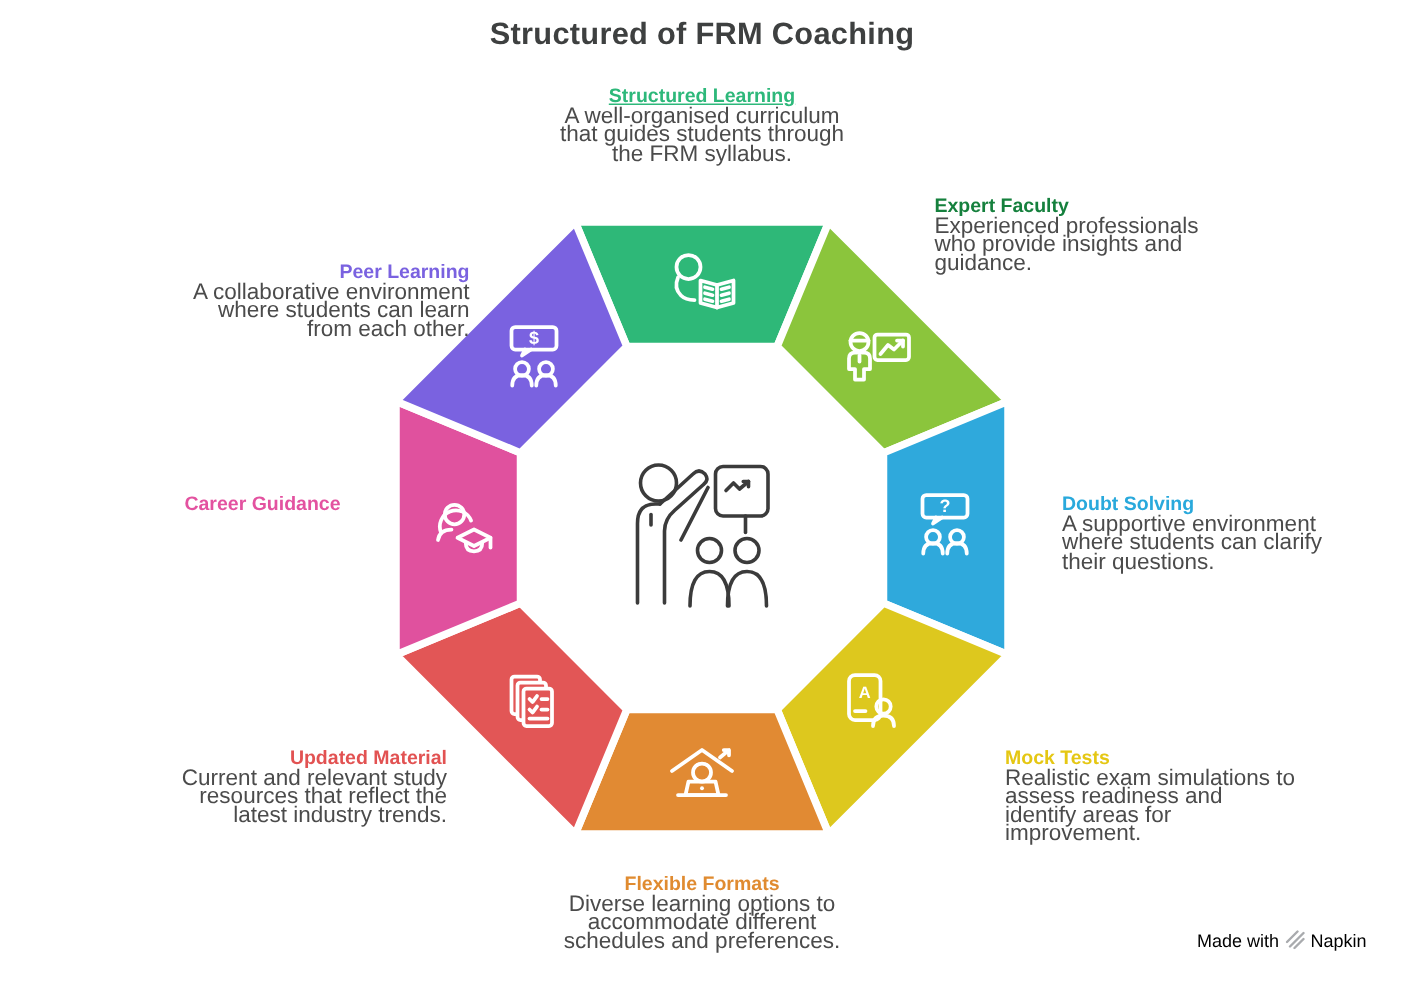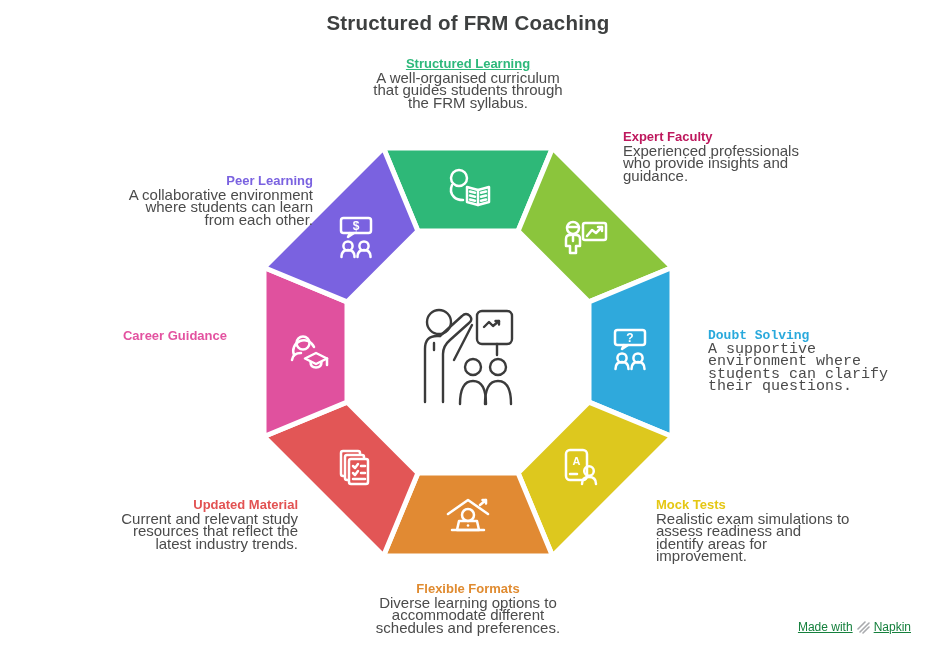--- a/index.html
+++ b/index.html
@@ -18,29 +18,29 @@
                 font-family:"Liberation Sans", sans-serif; }
   .center-icon { stroke:#3b3b3b; stroke-width:2.4; fill:none; stroke-linecap:round; stroke-linejoin:round; }
   .callout { position:absolute; }
   .callout-title { font-size:13px; font-weight:bold; line-height:14px; }
   .callout-desc  { font-size:15px; color:#4b4b4b; line-height:12.4px; margin-top:1px; }
   .align-c { text-align:center; }
   .align-l { text-align:left; }
   .align-r { text-align:right; }
   .c0 { left:372px; top:57px;  width:192px; }
   .c1 { left:623px; top:130px; width:185px; }
-  .c2 { left:708px; top:329px; width:190px;font-family:Liberation Mono, monospace; }
-  .c3 { left:656px; top:498px; width:196px; }
+  .c2 { left:708px; top:329px; width:190px; }
+  .c3 { left:670px; top:498px; width:196px; }
   .c4 { left:370px; top:582px; width:196px; }
   .c5 { left:94px;  top:498px; width:204px; }
   .c6 { left:30px;  top:329px; width:197px; }
   .c7 { left:121px; top:130px; width:192px; }
   .watermark {
-    position:absolute; top:620px; right:25px; display:flex; align-items:flex-end; gap:4px;
-    color:#15803d; font-size:12px;text-decoration:underline;
+    position:absolute; top:620px; right:25px; display:flex; align-items:flex-start; gap:4px;
+    color:#000000; font-size:12px;
   }
   .napkin-logo { stroke:#a9abae; stroke-width:1.6; fill:none; stroke-linecap:round; }
 </style>
 </head>
 <body>
 
 <div class="main-title">Structured of FRM Coaching</div>
 
 <svg class="diagram" width="936" height="657" viewBox="0 0 936 657">
 
@@ -146,21 +146,21 @@
     <path d="M -8 52 Q -8 29 5 29 Q 18 29 18 52"></path>
     <path d="M 17 52 Q 17 29 30 29 Q 43 29 43 52"></path>
   </g>
 </svg>
 
 <div class="callout c0 align-c">
   <div class="callout-title" style="color: rgb(45, 184, 122); text-decoration: underline;">Structured Learning</div>
   <div class="callout-desc">A well-organised curriculum that guides students through the FRM syllabus.</div>
 </div>
 <div class="callout c1 align-l">
-  <div class="callout-title" style="color: #be185d;">Expert Faculty</div>
+  <div class="callout-title" style="color: #15803d;">Expert Faculty</div>
   <div class="callout-desc">Experienced professionals who provide insights and guidance.</div>
 </div>
 <div class="callout c2 align-l">
   <div class="callout-title" style="color: rgb(41, 169, 220);">Doubt Solving</div>
   <div class="callout-desc">A supportive environment where students can clarify their questions.</div>
 </div>
 <div class="callout c3 align-l">
   <div class="callout-title" style="color: rgb(229, 199, 19);">Mock Tests</div>
   <div class="callout-desc">Realistic exam simulations to assess readiness and identify areas for improvement.</div>
 </div>

